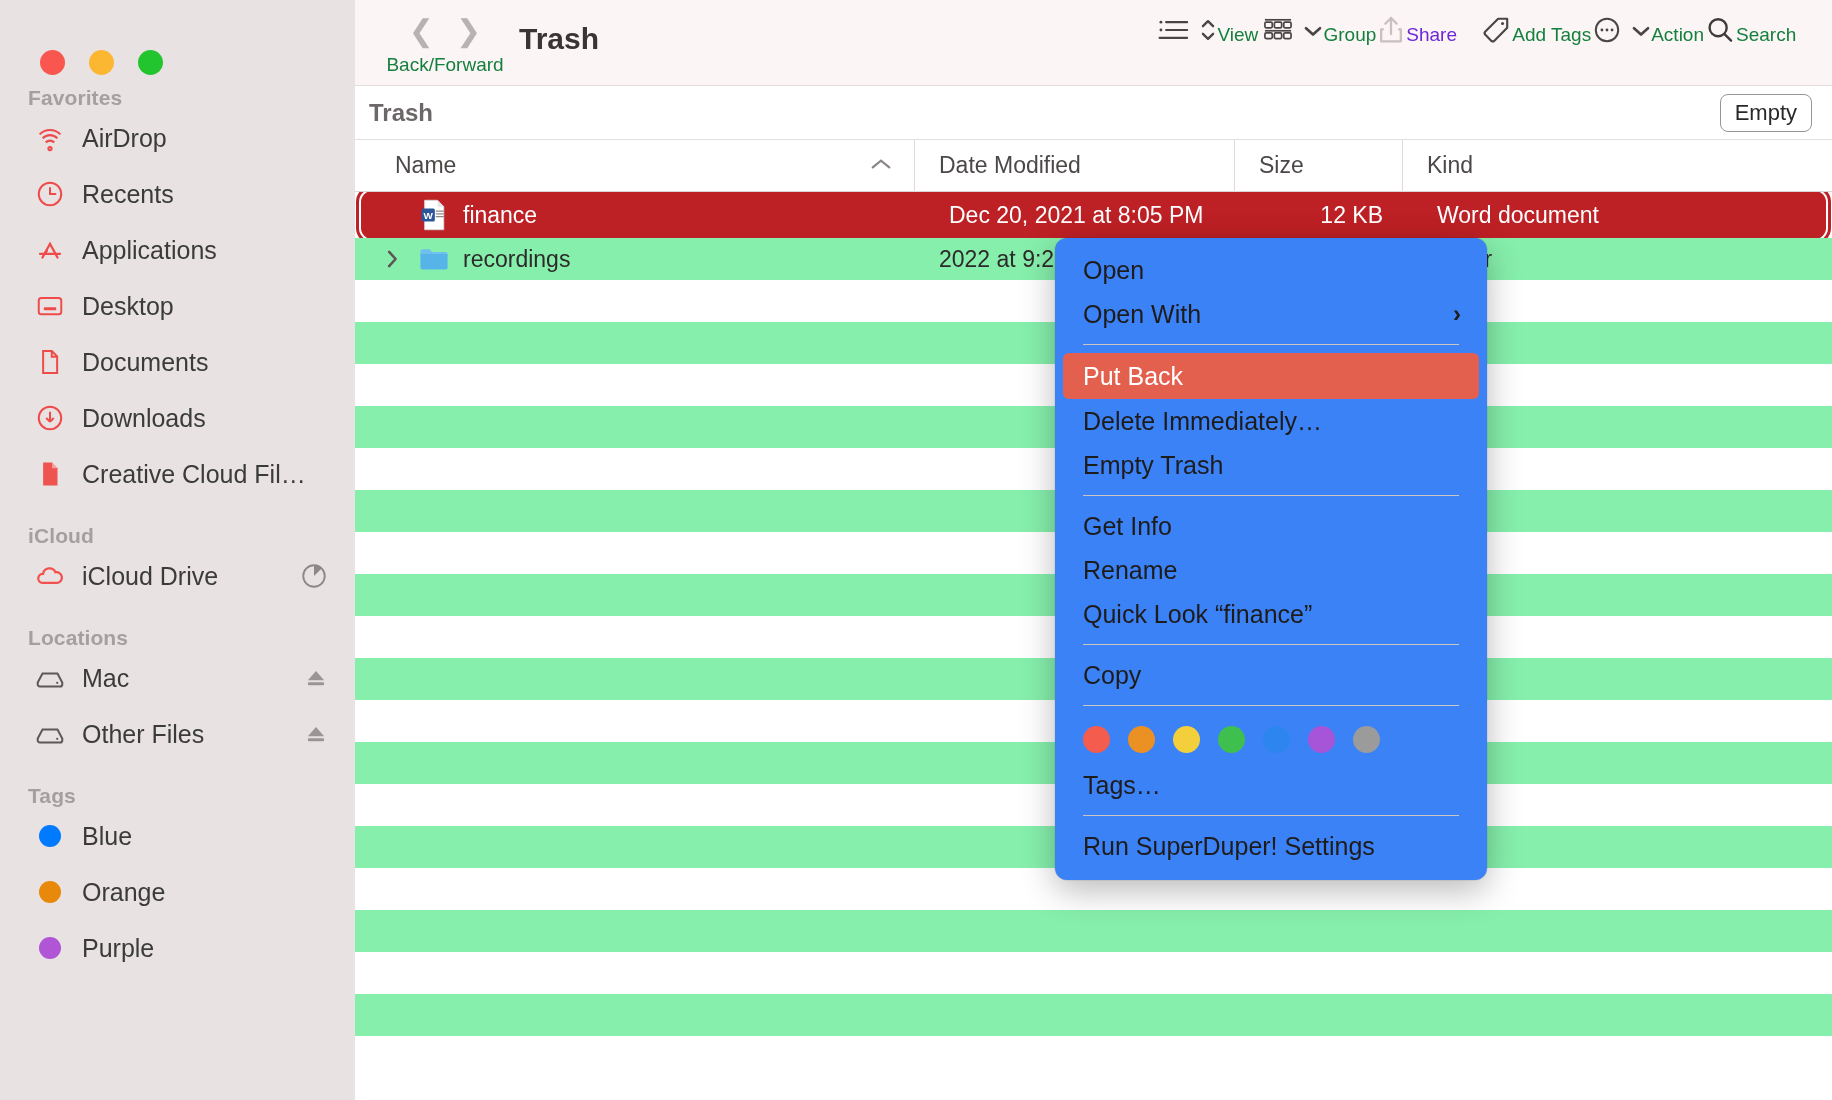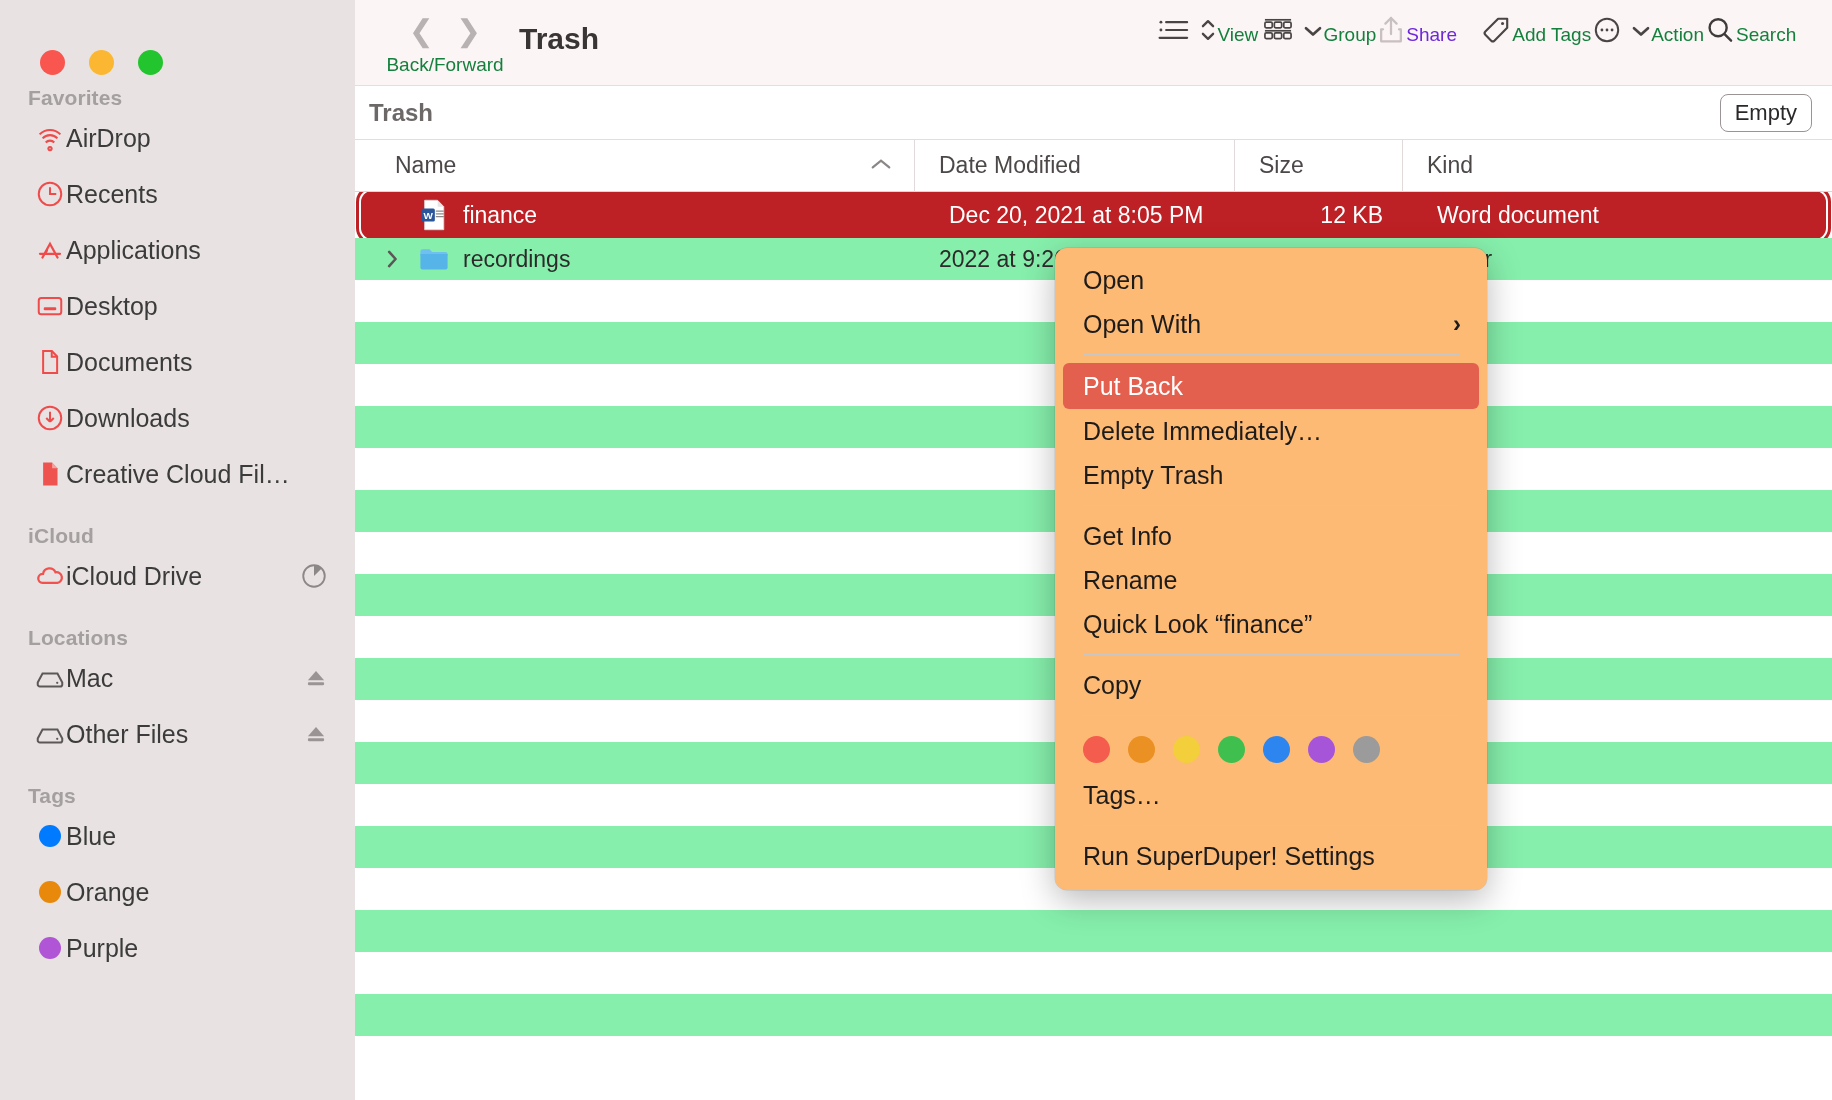--- a/index.html
+++ b/index.html
@@ -44,21 +44,21 @@
     color: #a5a0a0;
     padding: 0 0 0 28px;
     letter-spacing: 0.1px;
   }
   .sb-group { margin-bottom: 6px; }
   .sb-row {
     display: flex;
     align-items: center;
     height: 56px;
     padding: 0 26px 0 34px;
-    gap: 0;
+    gap: 16px;
     cursor: default;
   }
   .sb-ico {
     width: 32px; height: 32px;
     flex: 0 0 32px;
     display: flex; align-items: center; justify-content: center;
   }
   .sb-label {
     font-size: 25px;
     color: #3b3b3b;
@@ -235,23 +235,23 @@
     color: #5c5757; font-size: 20px;
     display: flex; align-items: center; justify-content: center;
   }
   .fileicon { width: 34px; height: 34px; flex: 0 0 34px; }
   .fname { font-size: 23px; }
 
   
   .ctxmenu {
     position: absolute;
     left: 700px;
-    top: 248px;
+    top: 238px;
     width: 432px;
-    background: #fdba74;
+    background: #3b82f6;
     border-radius: 12px;
     box-shadow: 0 10px 34px rgba(0,0,0,0.28), 0 0 0 0.5px rgba(0,0,0,0.12);
     padding: 10px 0 12px 0;
     z-index: 50;
   }
   .mi {
     height: 44px;
     display: flex;
     align-items: center;
     padding: 0 22px 0 28px;

